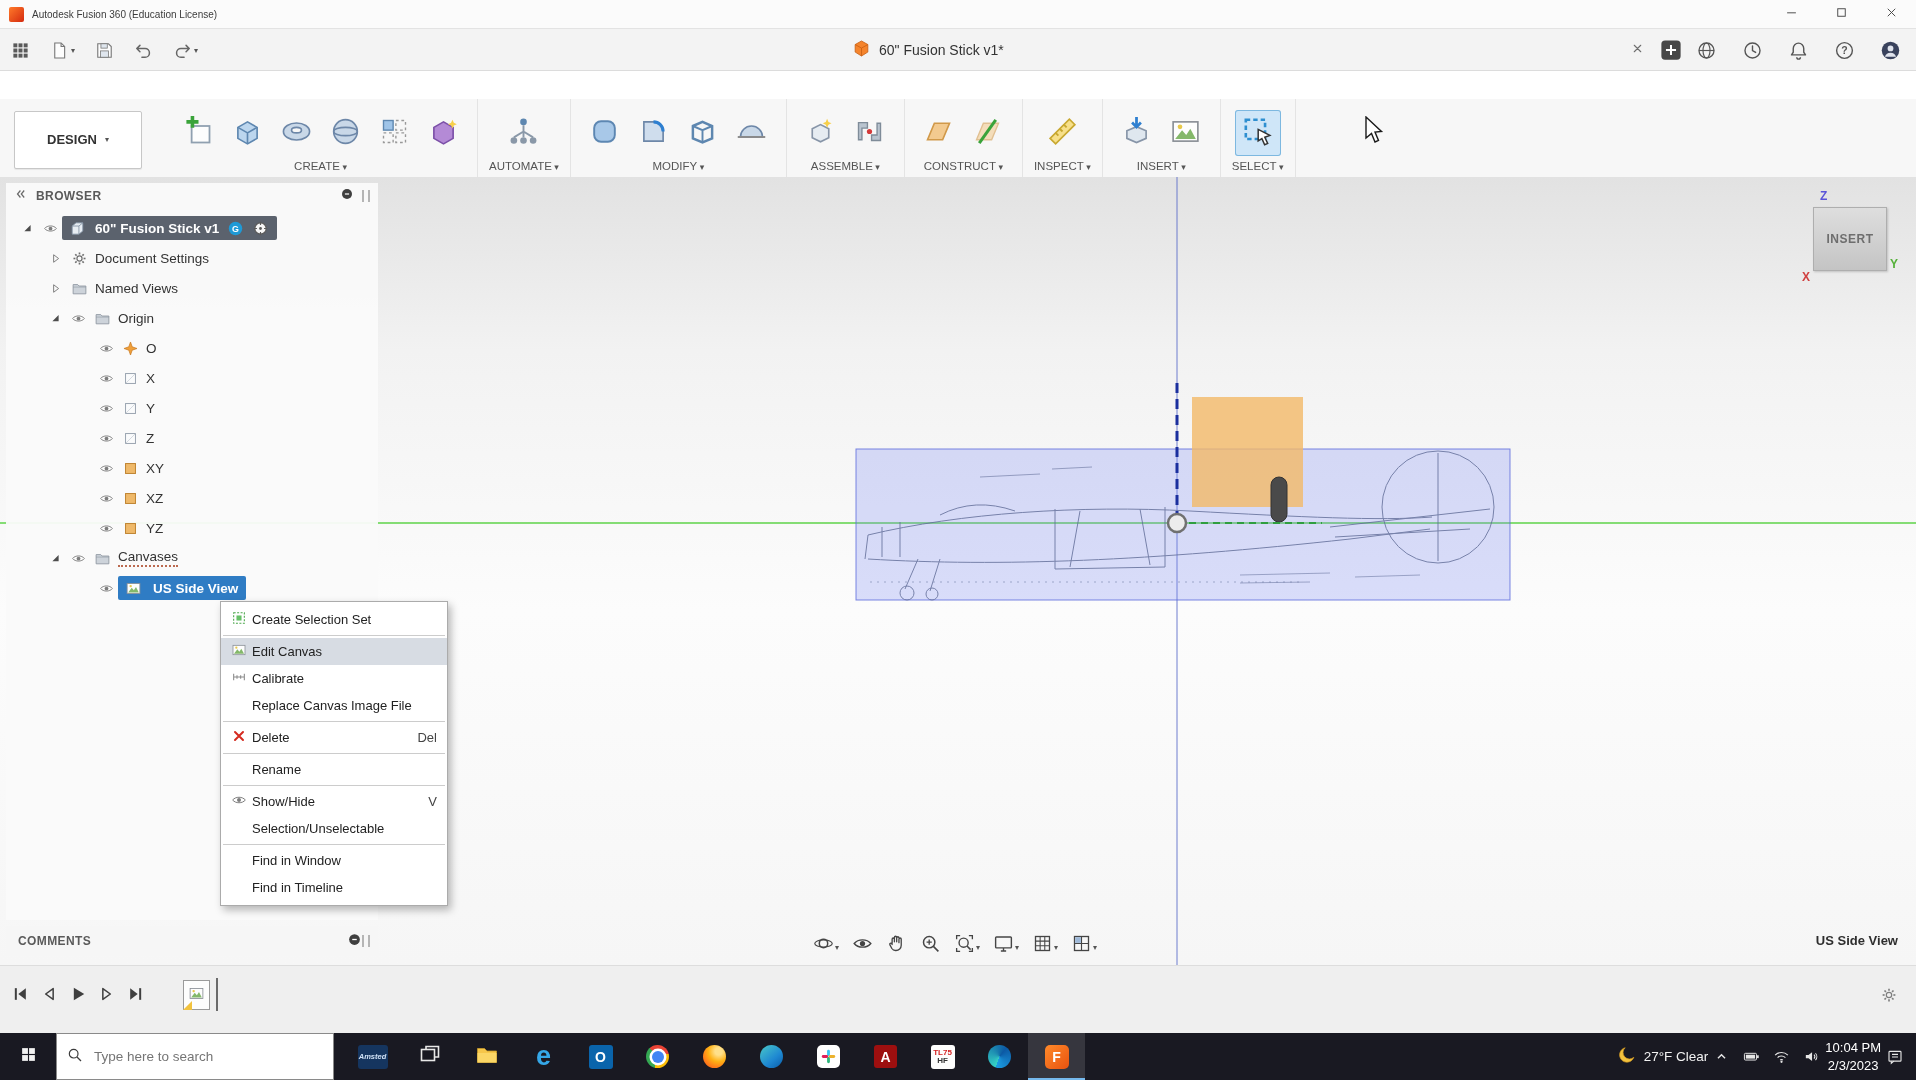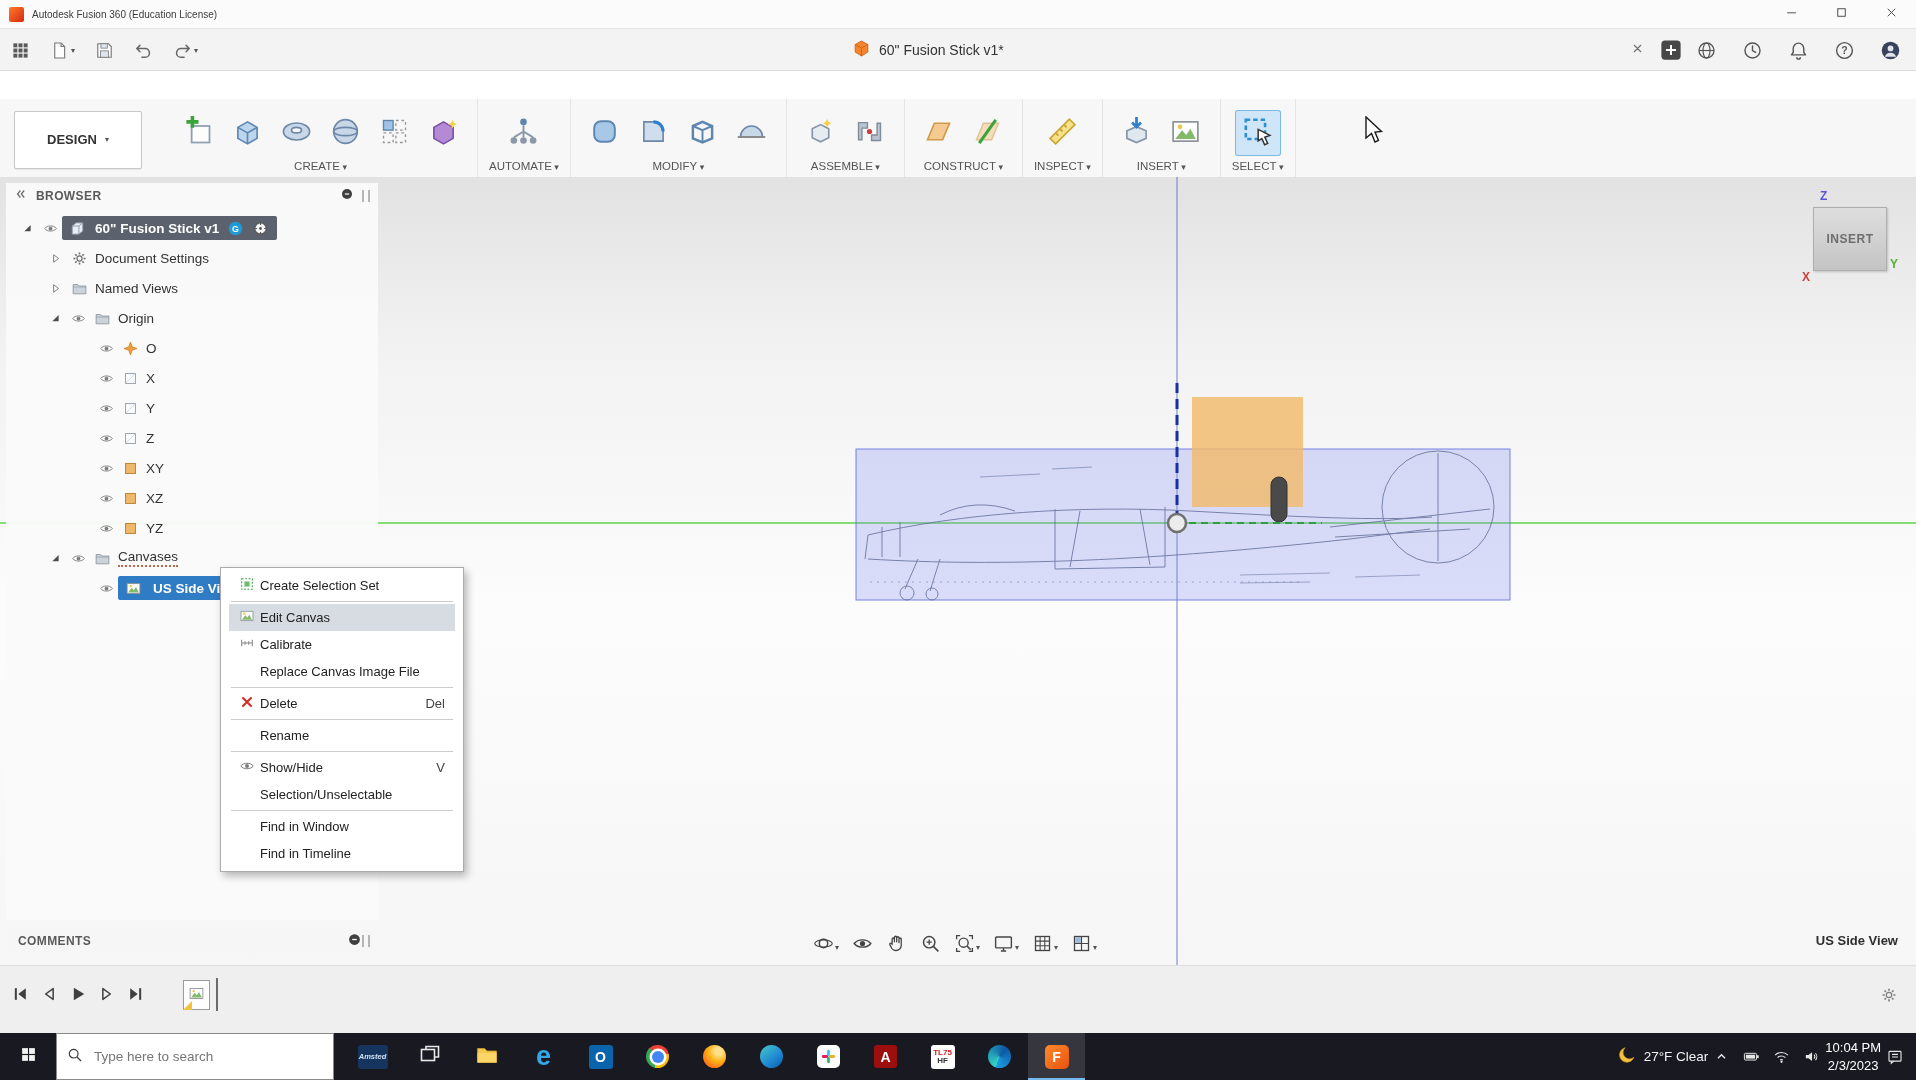--- a/index.html
+++ b/index.html
@@ -101,22 +101,22 @@
   .pill.sel{background:#2f7cc4;color:#fff;font-weight:bold;}
   .badge{width:18px;height:18px;display:flex;align-items:center;justify-content:center;margin-left:3px;}
   .badge svg{width:17px;height:17px;}
 
   
   #comments{position:absolute;left:6px;top:749px;width:372px;height:30px;background:rgba(246,246,246,0.95);
     display:flex;align-items:center;padding:0 8px 0 12px;box-sizing:border-box;gap:0;z-index:3;}
   #comments svg{width:15px;height:15px;}
 
   
-  #ctxmenu{position:absolute;left:220px;top:567px;width:226px;background:#fff;border:1px solid #ababab;
-    box-shadow:3px 4px 8px rgba(0,0,0,.28);z-index:6;padding:4px 8px;}
+  #ctxmenu{position:absolute;left:220px;top:601px;width:226px;background:#fff;border:1px solid #ababab;
+    box-shadow:3px 4px 8px rgba(0,0,0,.28);z-index:6;padding:4px 0;}
   .menu-item{height:27px;display:flex;align-items:center;padding:0 10px 0 5px;}
   .menu-item.hl{background:#d7dce3;}
   .mi-icon{width:26px;height:20px;display:flex;align-items:center;justify-content:center;flex:none;}
   .mi-icon svg{width:16px;height:16px;}
   .mi-label{font-size:13px;color:#222;flex:1;white-space:nowrap;}
   .mi-sc{font-size:13px;color:#444;margin-left:14px;}
   .menu-sep{border-top:1px solid #ccc;margin:2px 2px;}
 
   
   #timeline{position:absolute;left:0;top:965px;width:100%;height:68px;background:#efefef;

